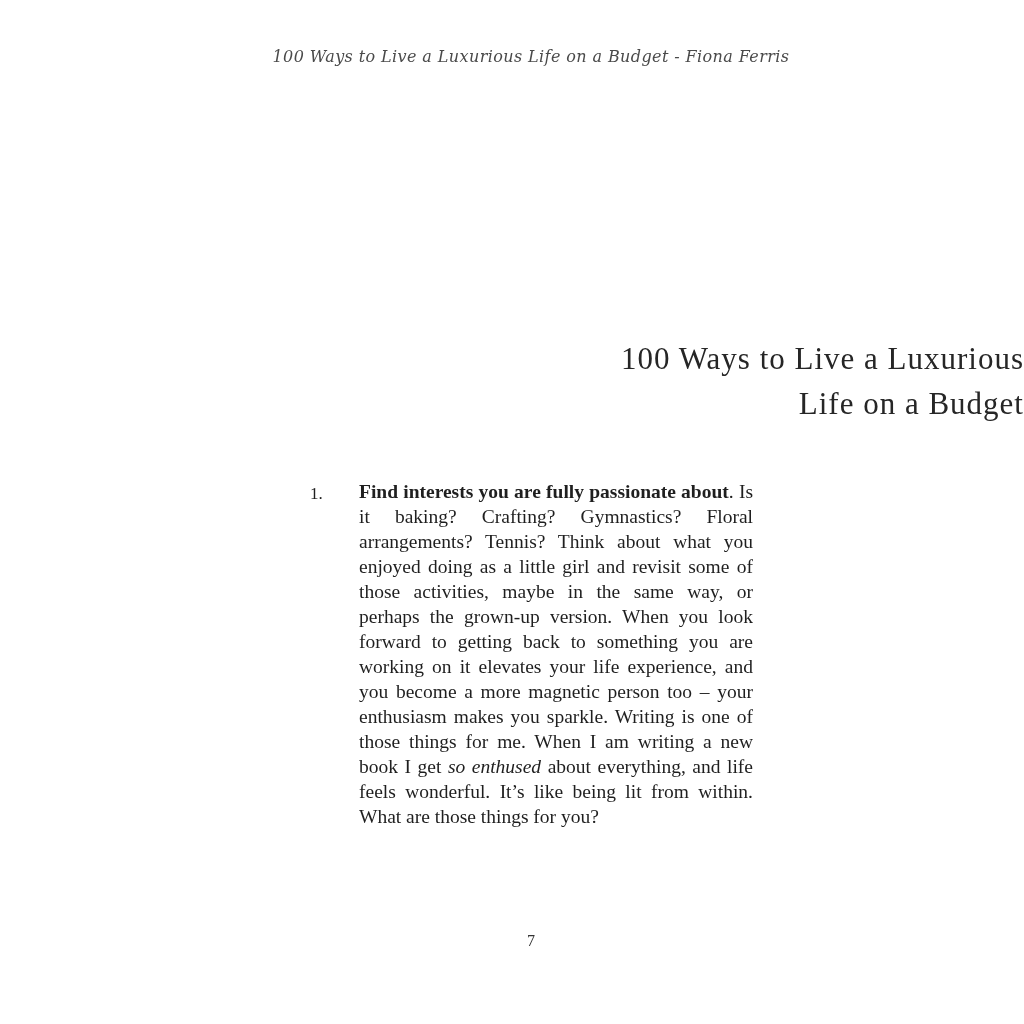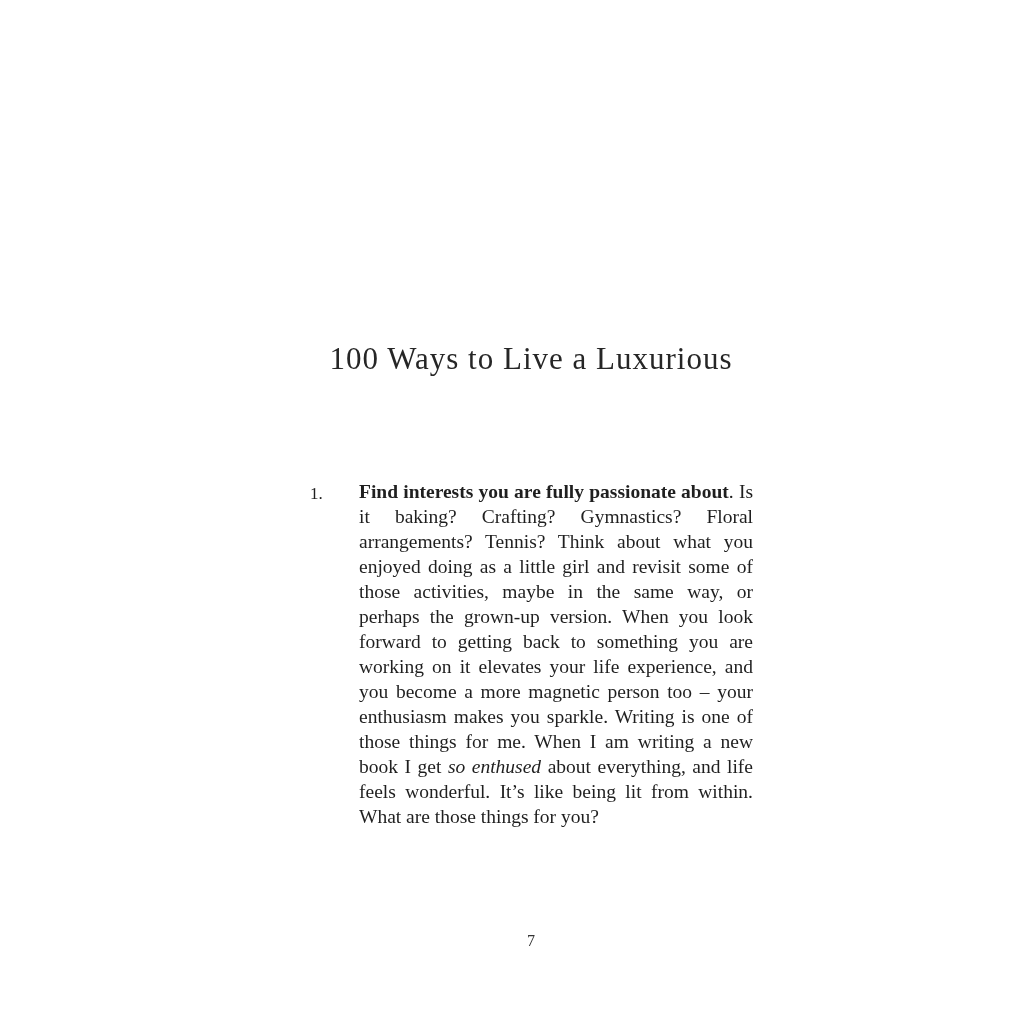--- a/index.html
+++ b/index.html
@@ -35,21 +35,21 @@
     font-size: 16px;
     line-height: 21px;
     color: #4a4a4a;
     letter-spacing: 0.4px;
   }
   .chapter-title {
     position: absolute;
     top: 336px;
     left: 0;
     width: 100%;
-    text-align: center;
+    text-align: right;
     font-size: 31px;
     line-height: 45px;
     letter-spacing: 1px;
     color: #262626;
   }
   .list-item {
     position: absolute;
     top: 479px;
     left: 272px;
     width: 443px;
@@ -89,23 +89,25 @@
     font-size: 16px;
     color: #333333;
   }
 </style>
 </head>
 <body>
 
 <div class="page">
   <div class="page-inner">
 
+    <div class="running-header">100 Ways to Live a Luxurious Life on a Budget - Fiona Ferris</div>
 
     <div class="chapter-title">
       <div>100 Ways to Live a Luxurious</div>
+      <div>Life on a Budget</div>
     </div>
 
     <div class="list-item">
       <div class="list-number">1.</div>
       <p class="list-text"><span class="lead-bold">Find interests you are fully passionate about</span><span>. Is it baking? Crafting? Gymnastics? Floral arrangements? Tennis? Think about what you enjoyed doing as a little girl and revisit some of those activities, maybe in the same way, or perhaps the grown-up version. When you look forward to getting back to something you are working on it elevates your life experience, and you become a more magnetic person too – your enthusiasm makes you sparkle. Writing is one of those things for me. When I am writing a new book I get </span><span class="emph">so enthused</span><span> about everything, and life feels wonderful. It’s like being lit from within. What are those things for you?</span></p>
     </div>
 
     <div class="page-number">7</div>
 
   </div>

